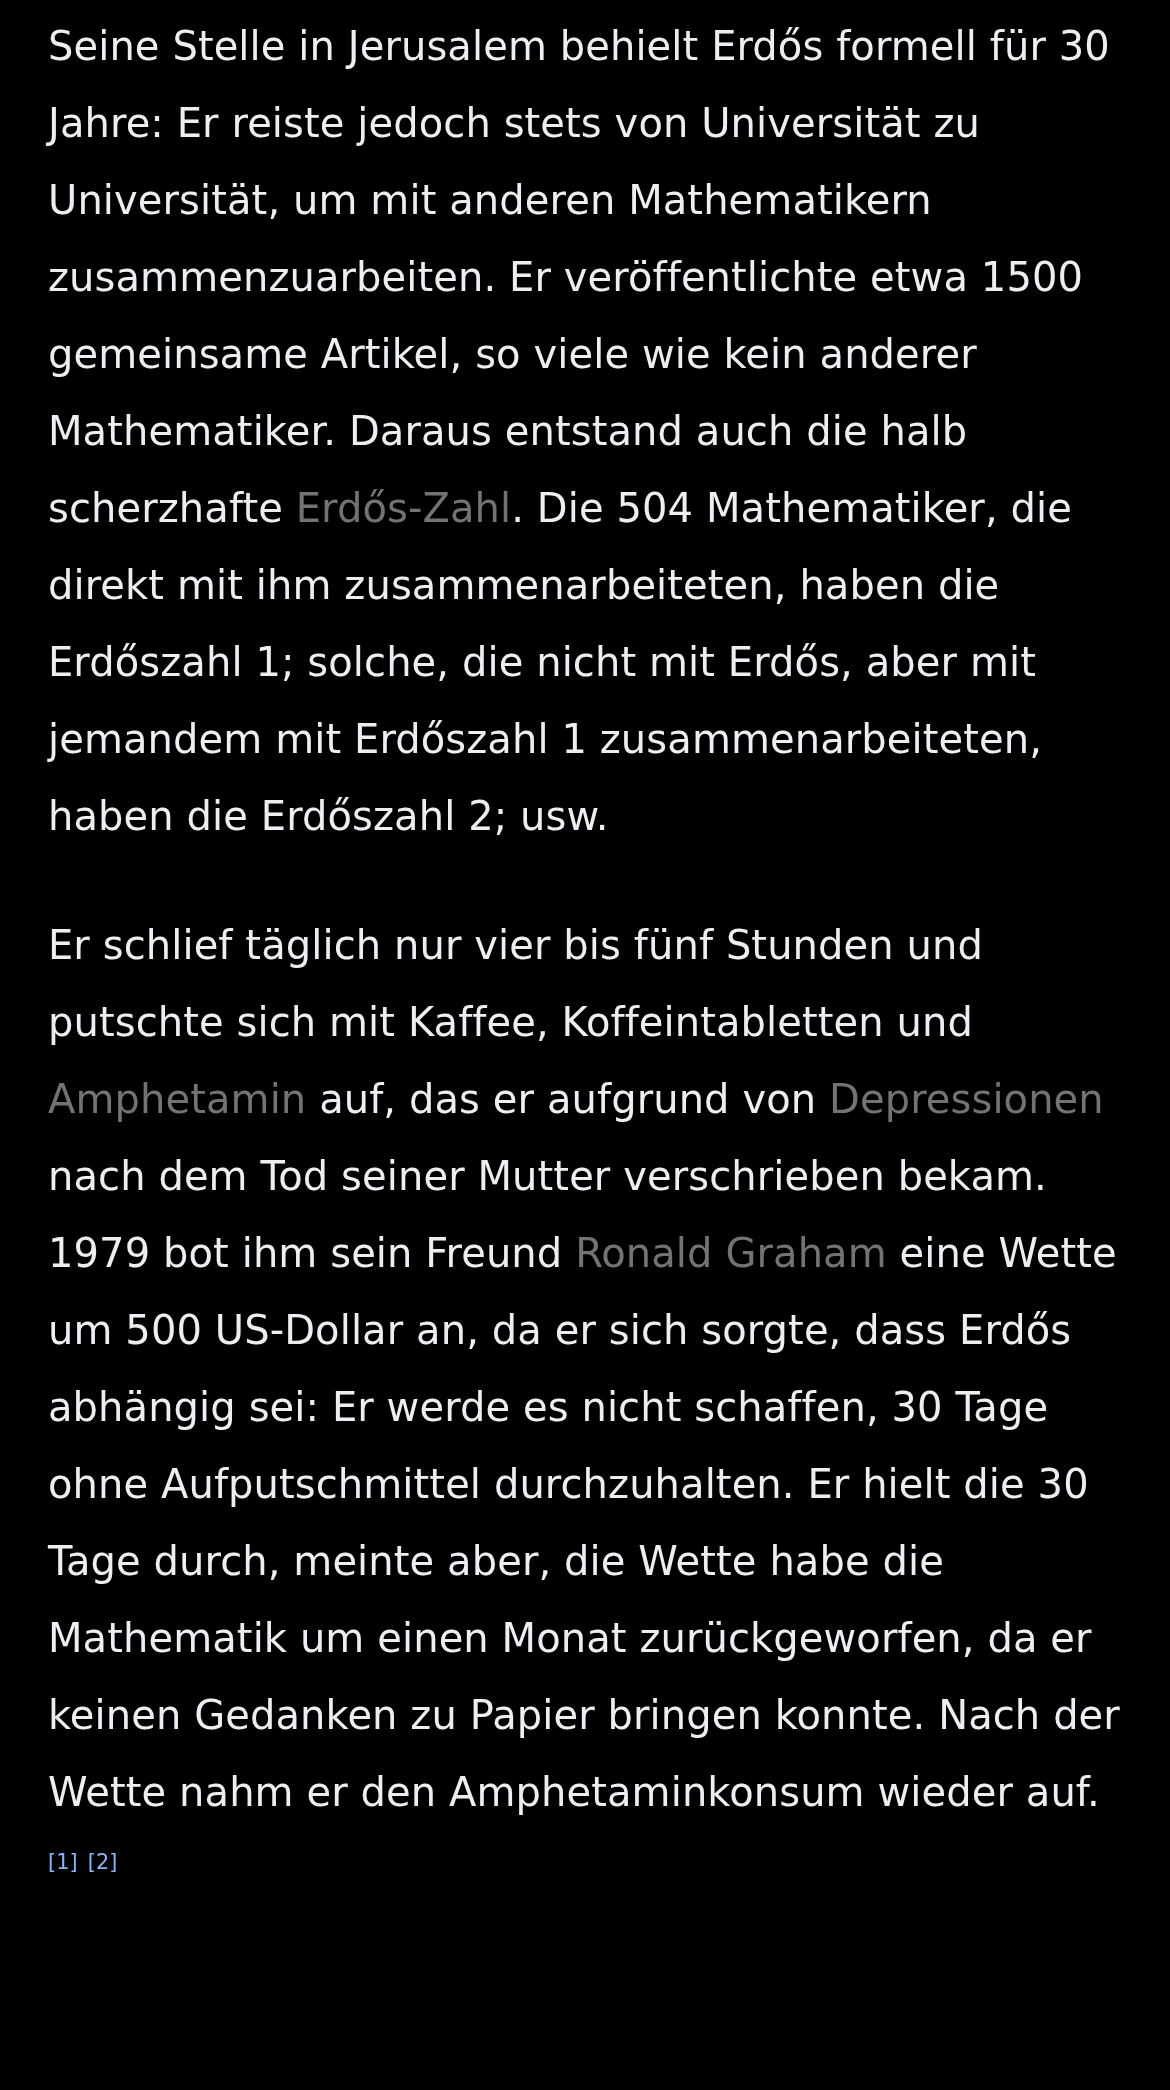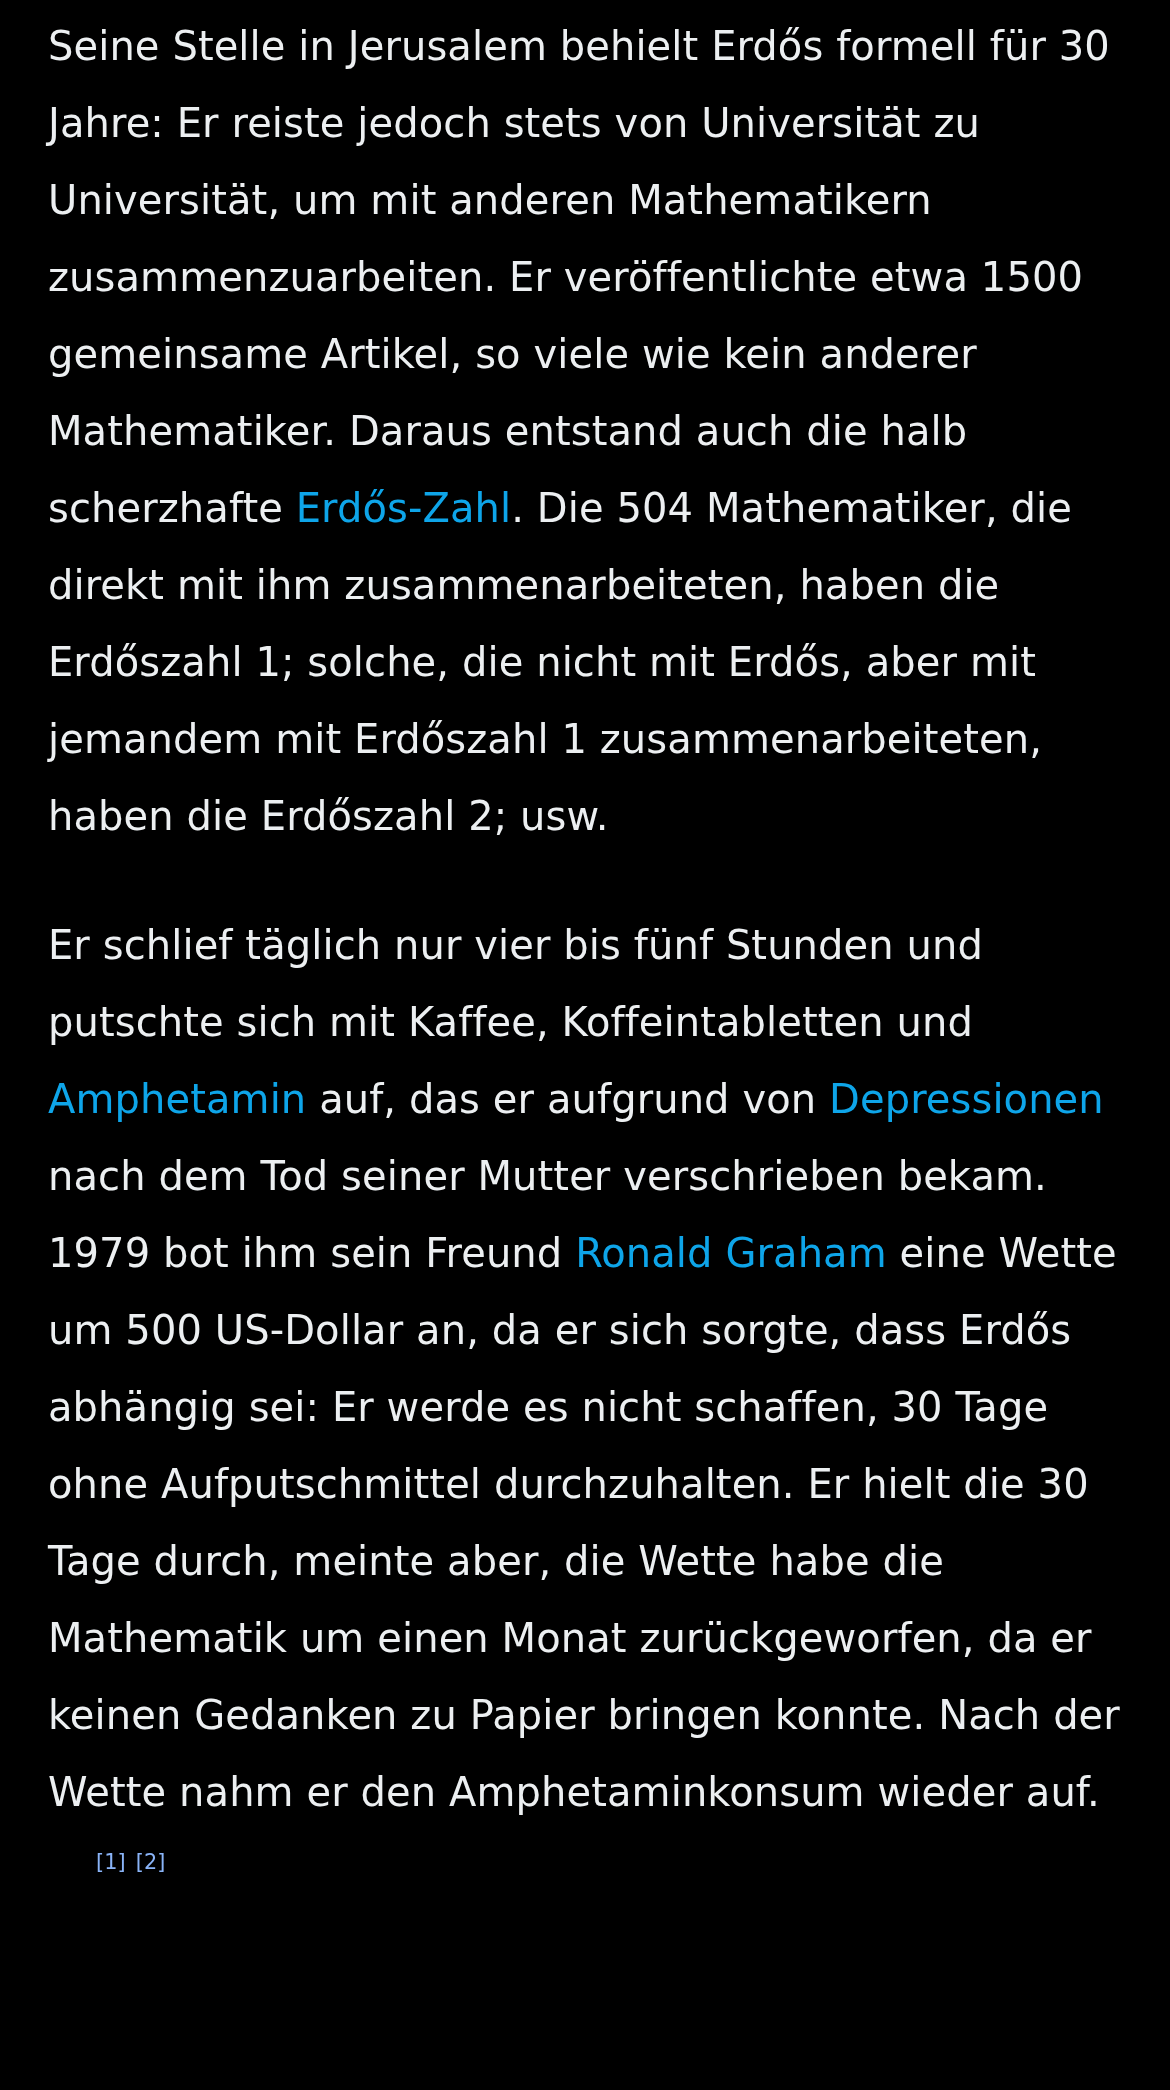--- a/index.html
+++ b/index.html
@@ -24,28 +24,27 @@
     line-height: 77px;
     margin: 0 0 52px 0;
     color: #eceff1;
     font-weight: 400;
     letter-spacing: 0.1px;
   }
   p.para:first-child {
     margin-top: 8px;
   }
   a.wikilink {
-    color: #0ea5e9;
+    color: #737373;
     text-decoration: none;
   }
   sup.refmark {
     font-size: 0.52em;
     vertical-align: super;
     line-height: 0;
-    margin-left: 48px;
   }
   sup.refmark a {
     color: #8ab4f8;
     text-decoration: none;
   }
   sup.refmark .refsep {
     display: inline-block;
     width: 10px;
   }
 </style>

